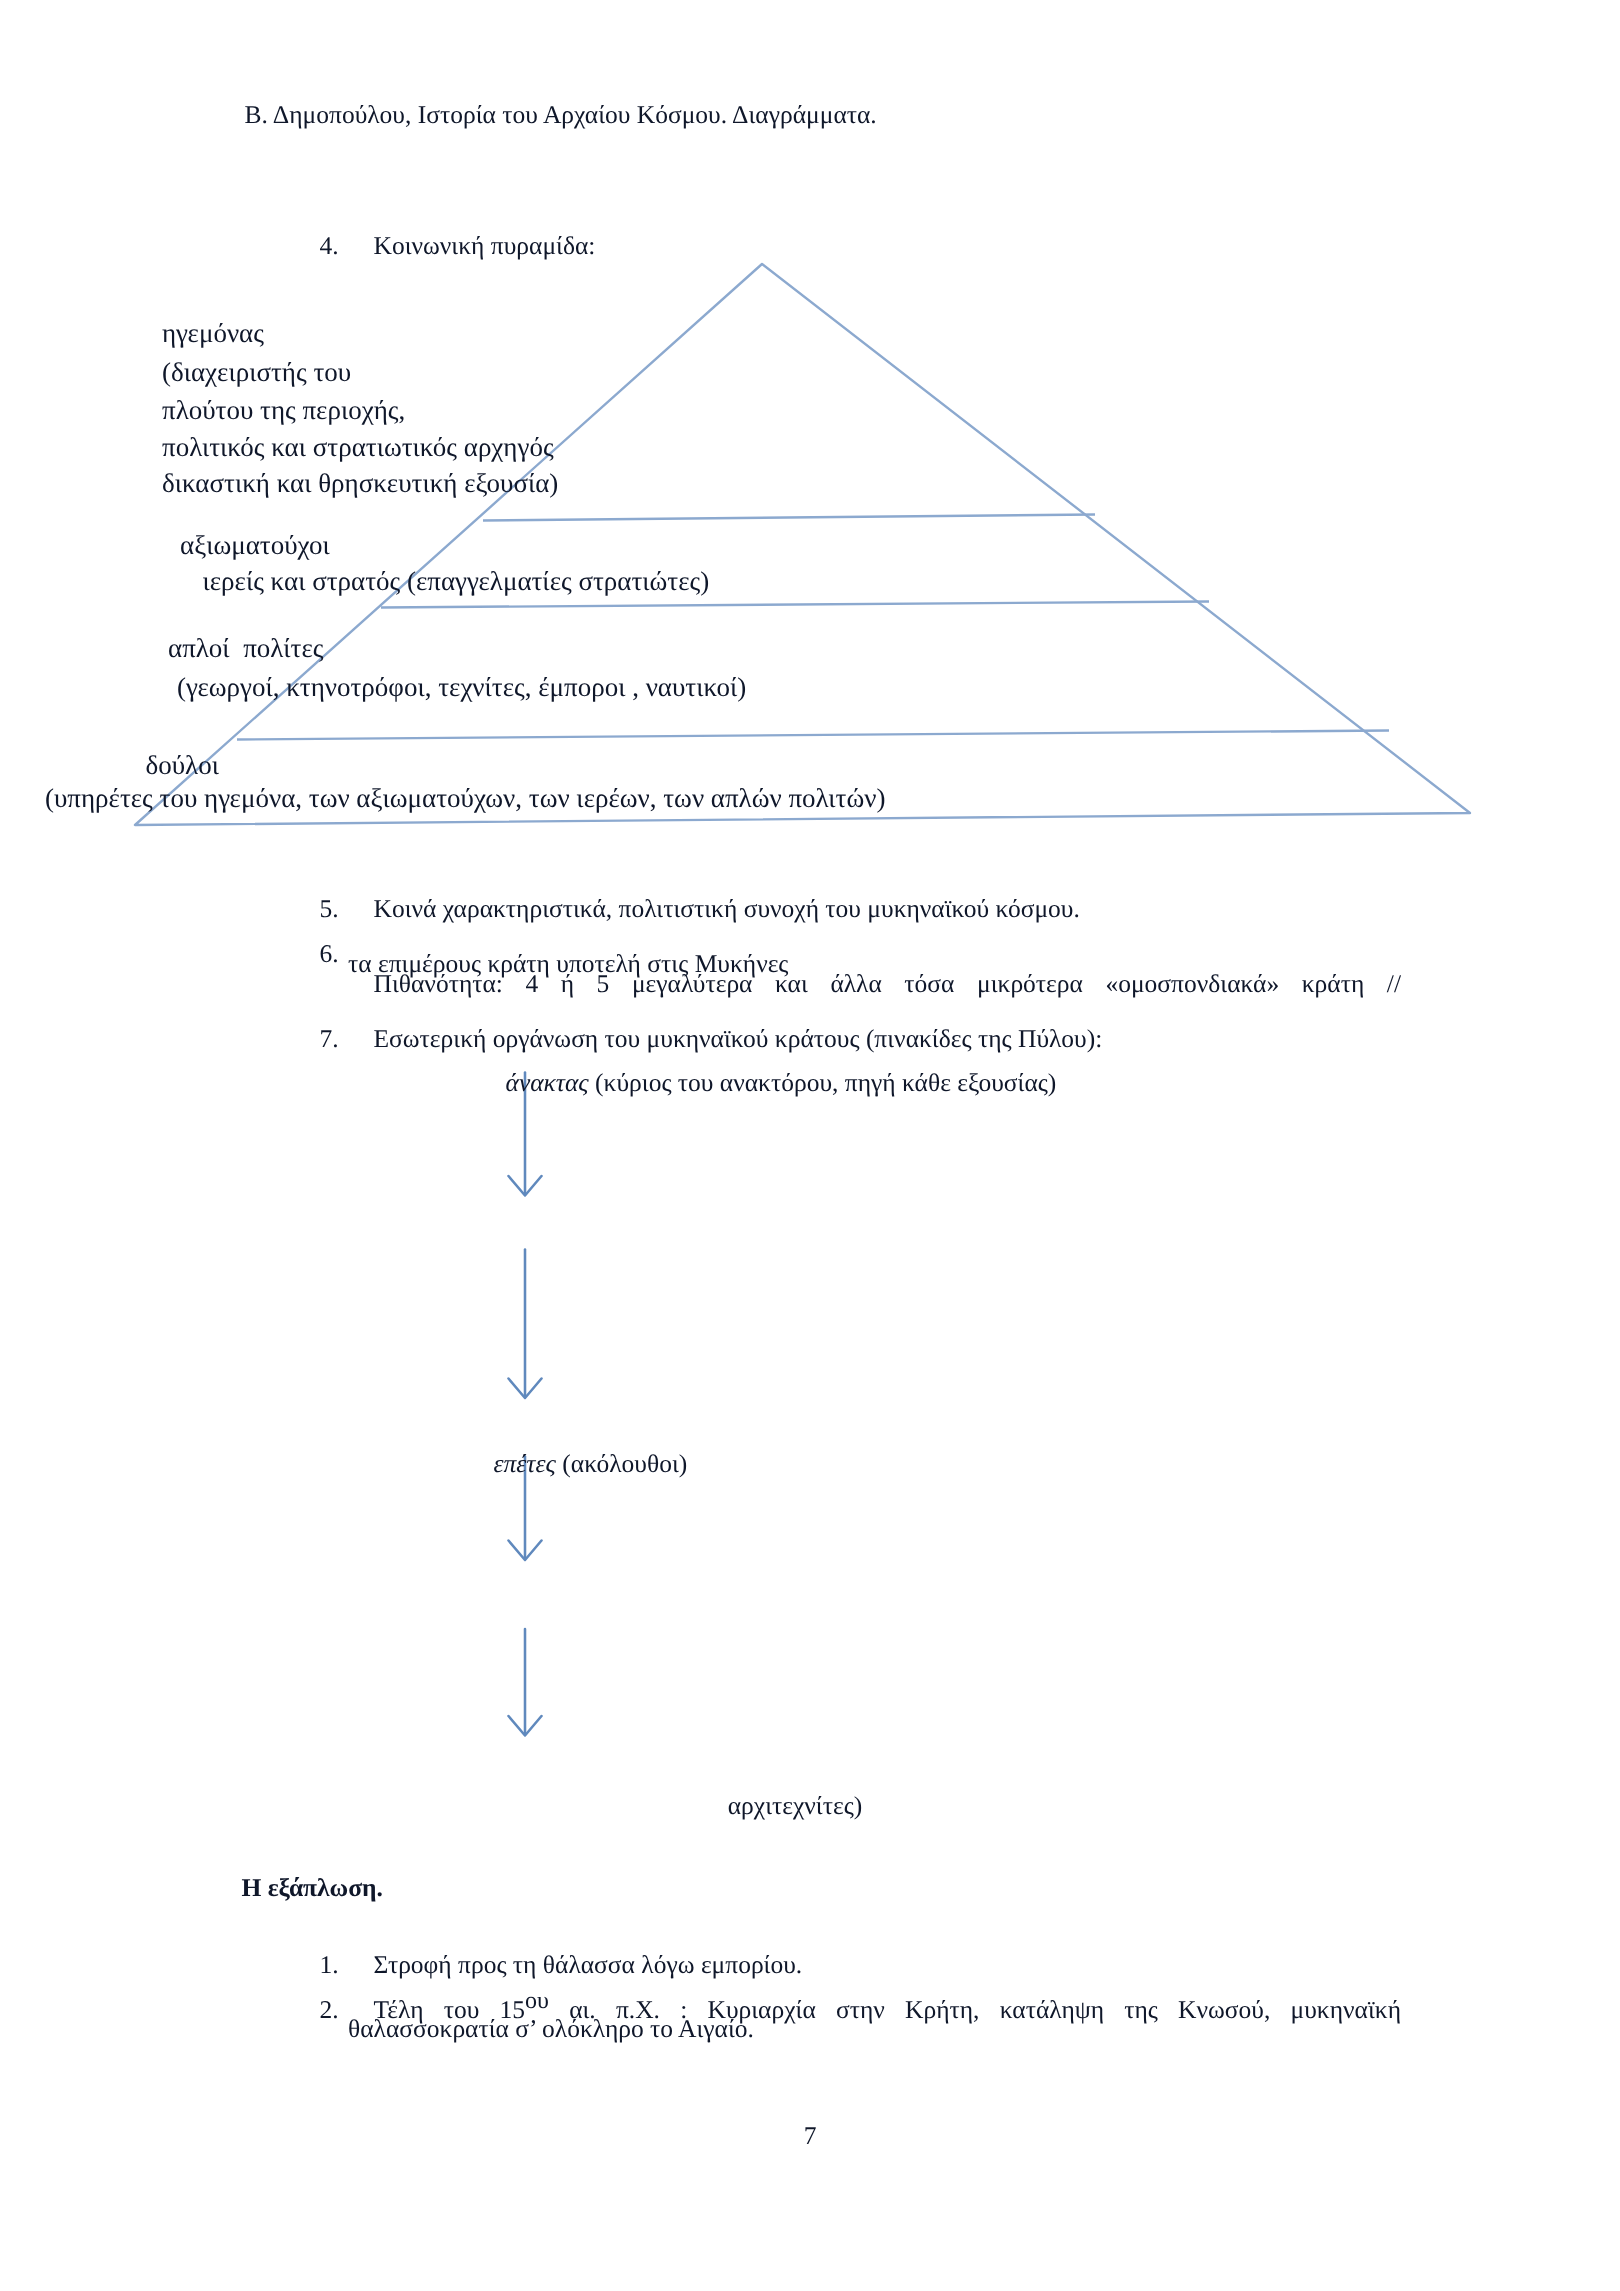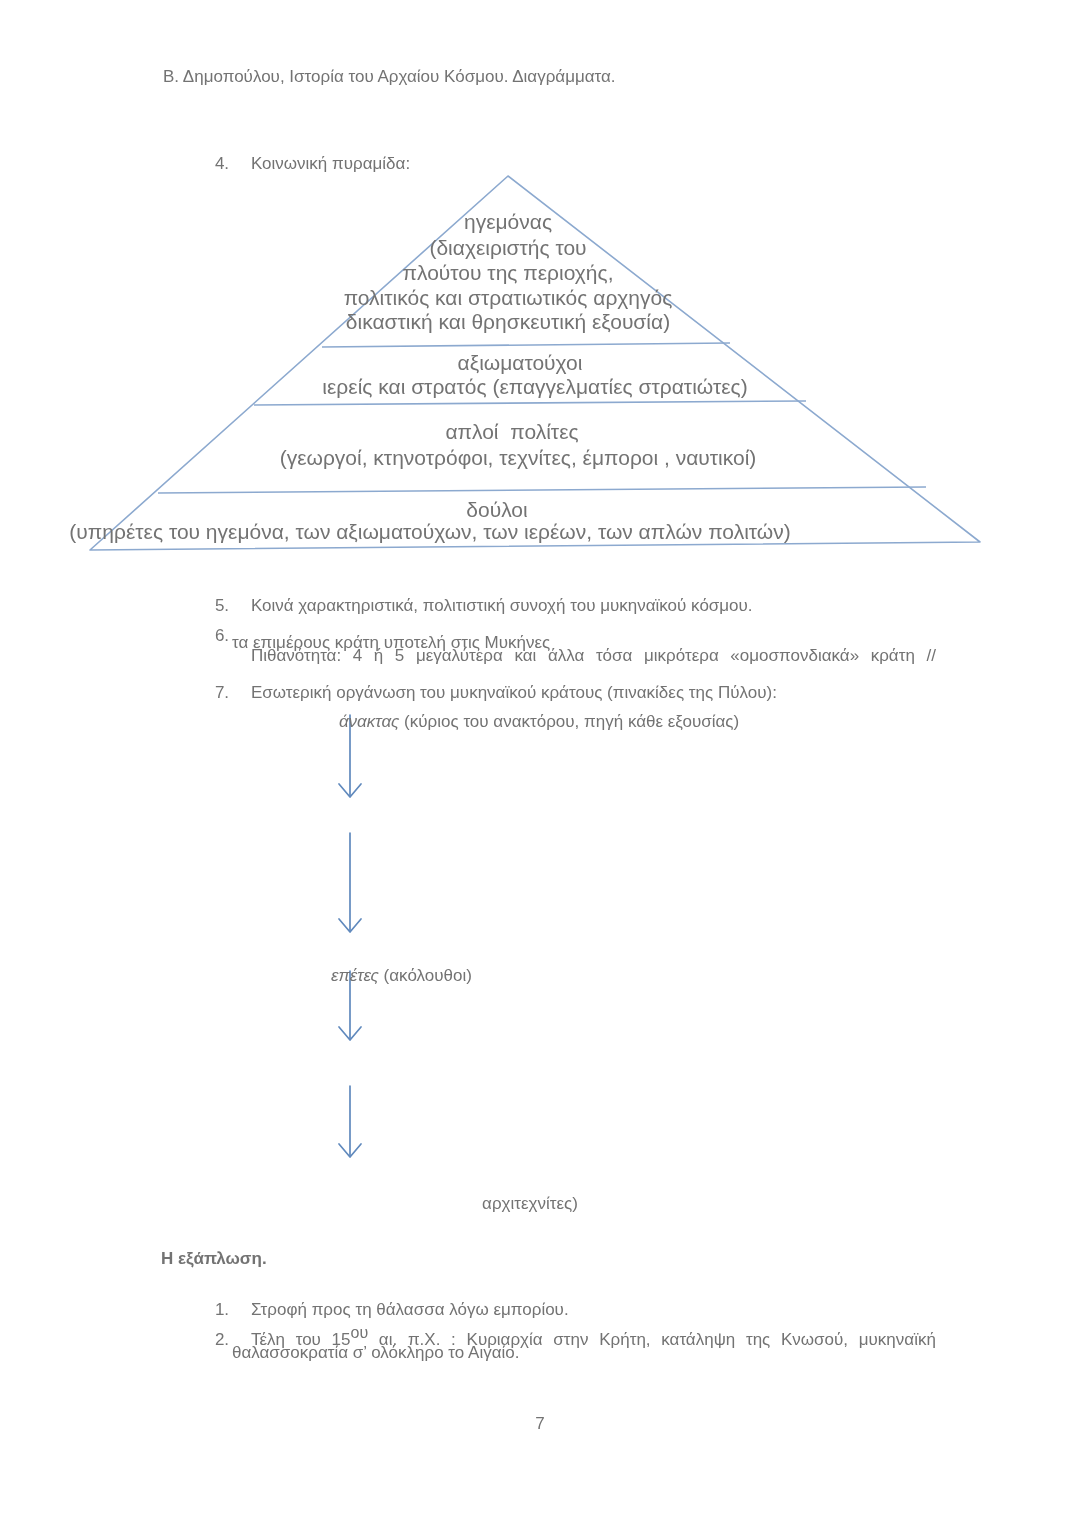--- a/index.html
+++ b/index.html
@@ -1,27 +1,27 @@
 <!DOCTYPE html>
 <html><head>
 <meta charset="utf-8">
 <style>
   html, body { margin: 0; padding: 0; background: #ffffff; }
   .page {
     position: relative;
     width: 1080px;
     height: 1527px;
     background: #ffffff;
-    font-family: Liberation Sans, sans-serif;
-    color: #737373;
+    font-family: Liberation Serif, serif;
+    color: #0f172a;
     overflow: hidden;
   }
   .abs { position: absolute; z-index: 1; }
   .t  { font-size: 17px; line-height: 22px; white-space: pre; }
-  .pyr-t { font-size: 21px; line-height: 20px; white-space: pre; text-align: center; width: 800px; }
+  .pyr-t { font-size: 18px; line-height: 20px; white-space: pre; text-align: left; width: 800px; }
   .num { display: inline-block; width: 36px; }
   .bold { font-weight: bold; }
   .italic { font-style: italic; }
   .justified { width: 685px; white-space: normal; text-align: justify; text-align-last: justify; }
   .flow-line2 { text-align: center; width: 470px; }
   .center-page { left: 0; width: 1080px; text-align: center; }
   .sup { font-size: 16px; vertical-align: super; line-height: 0; }
   svg.layer { position: absolute; left: 0; top: 0; z-index: 0; }
 </style>
 </head>

